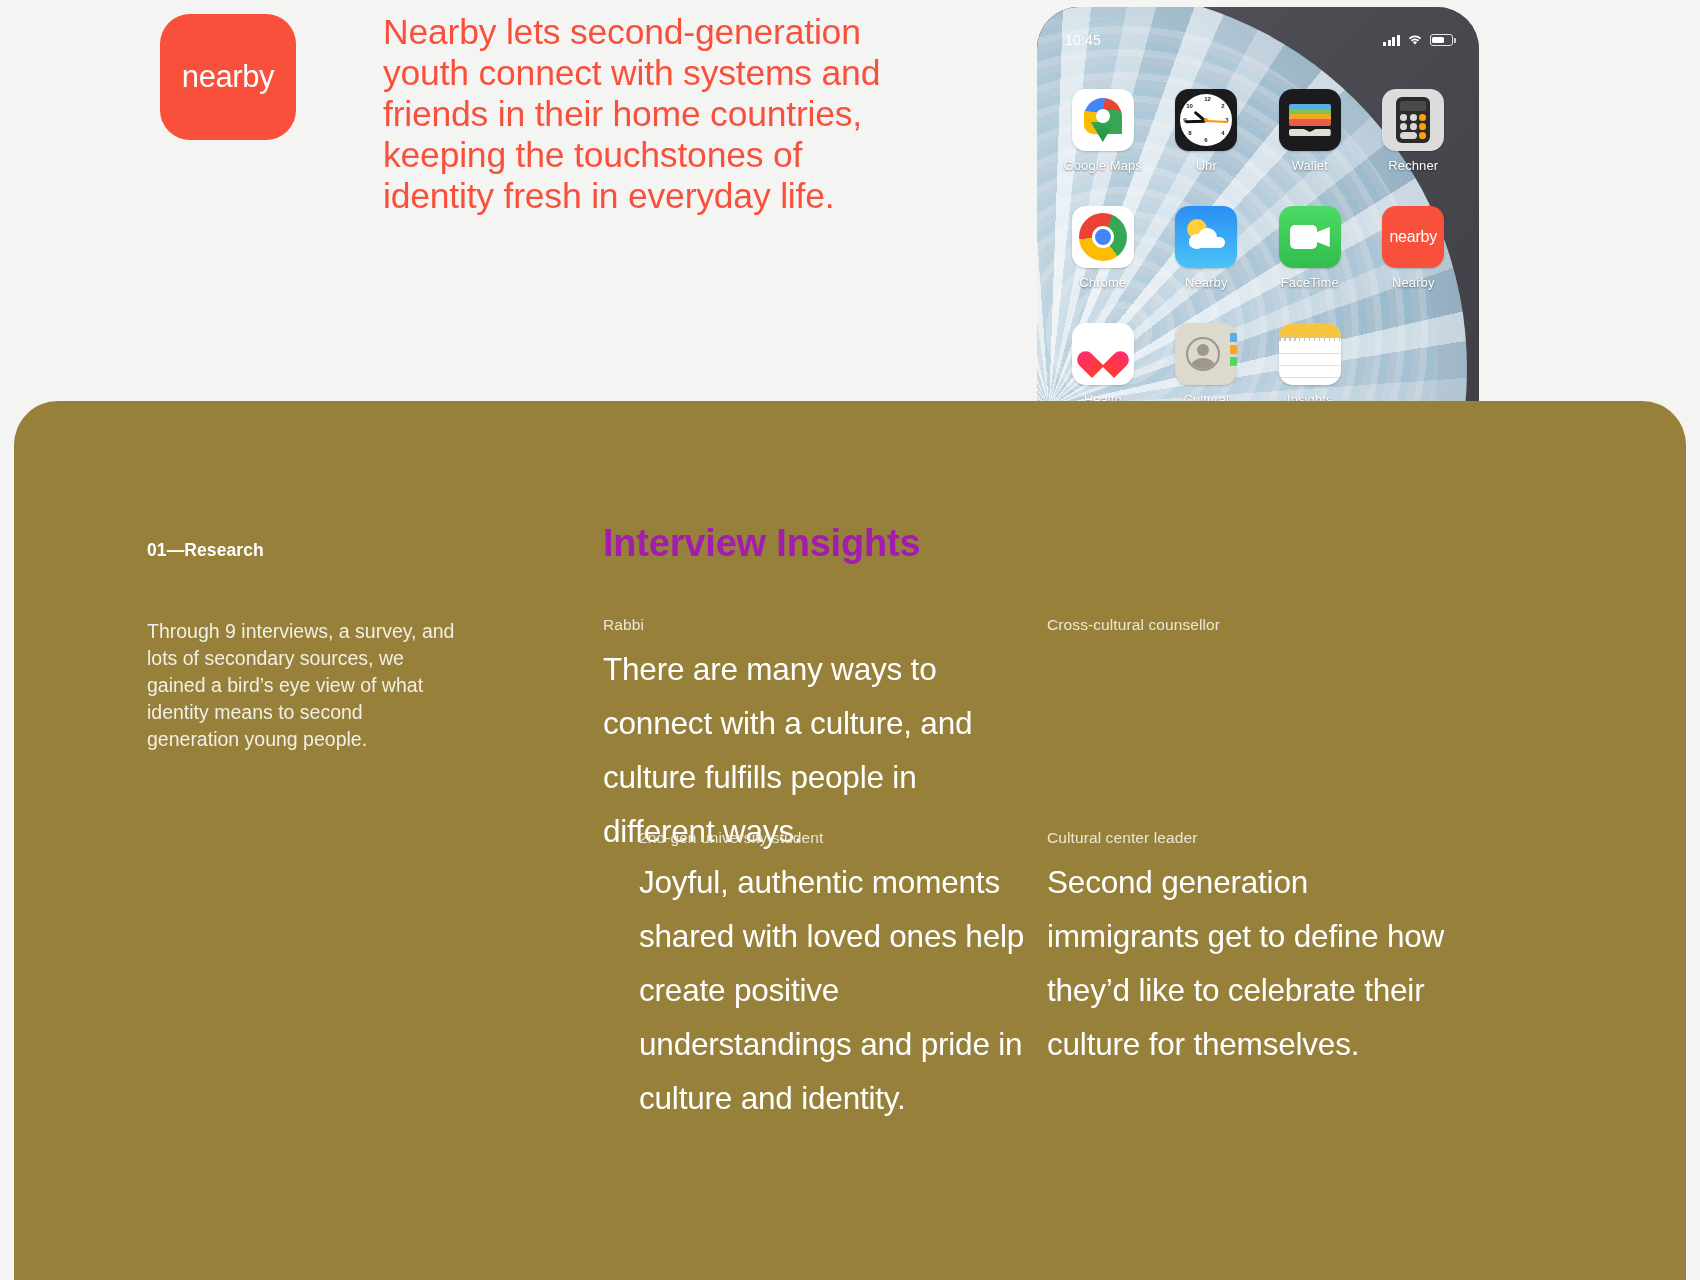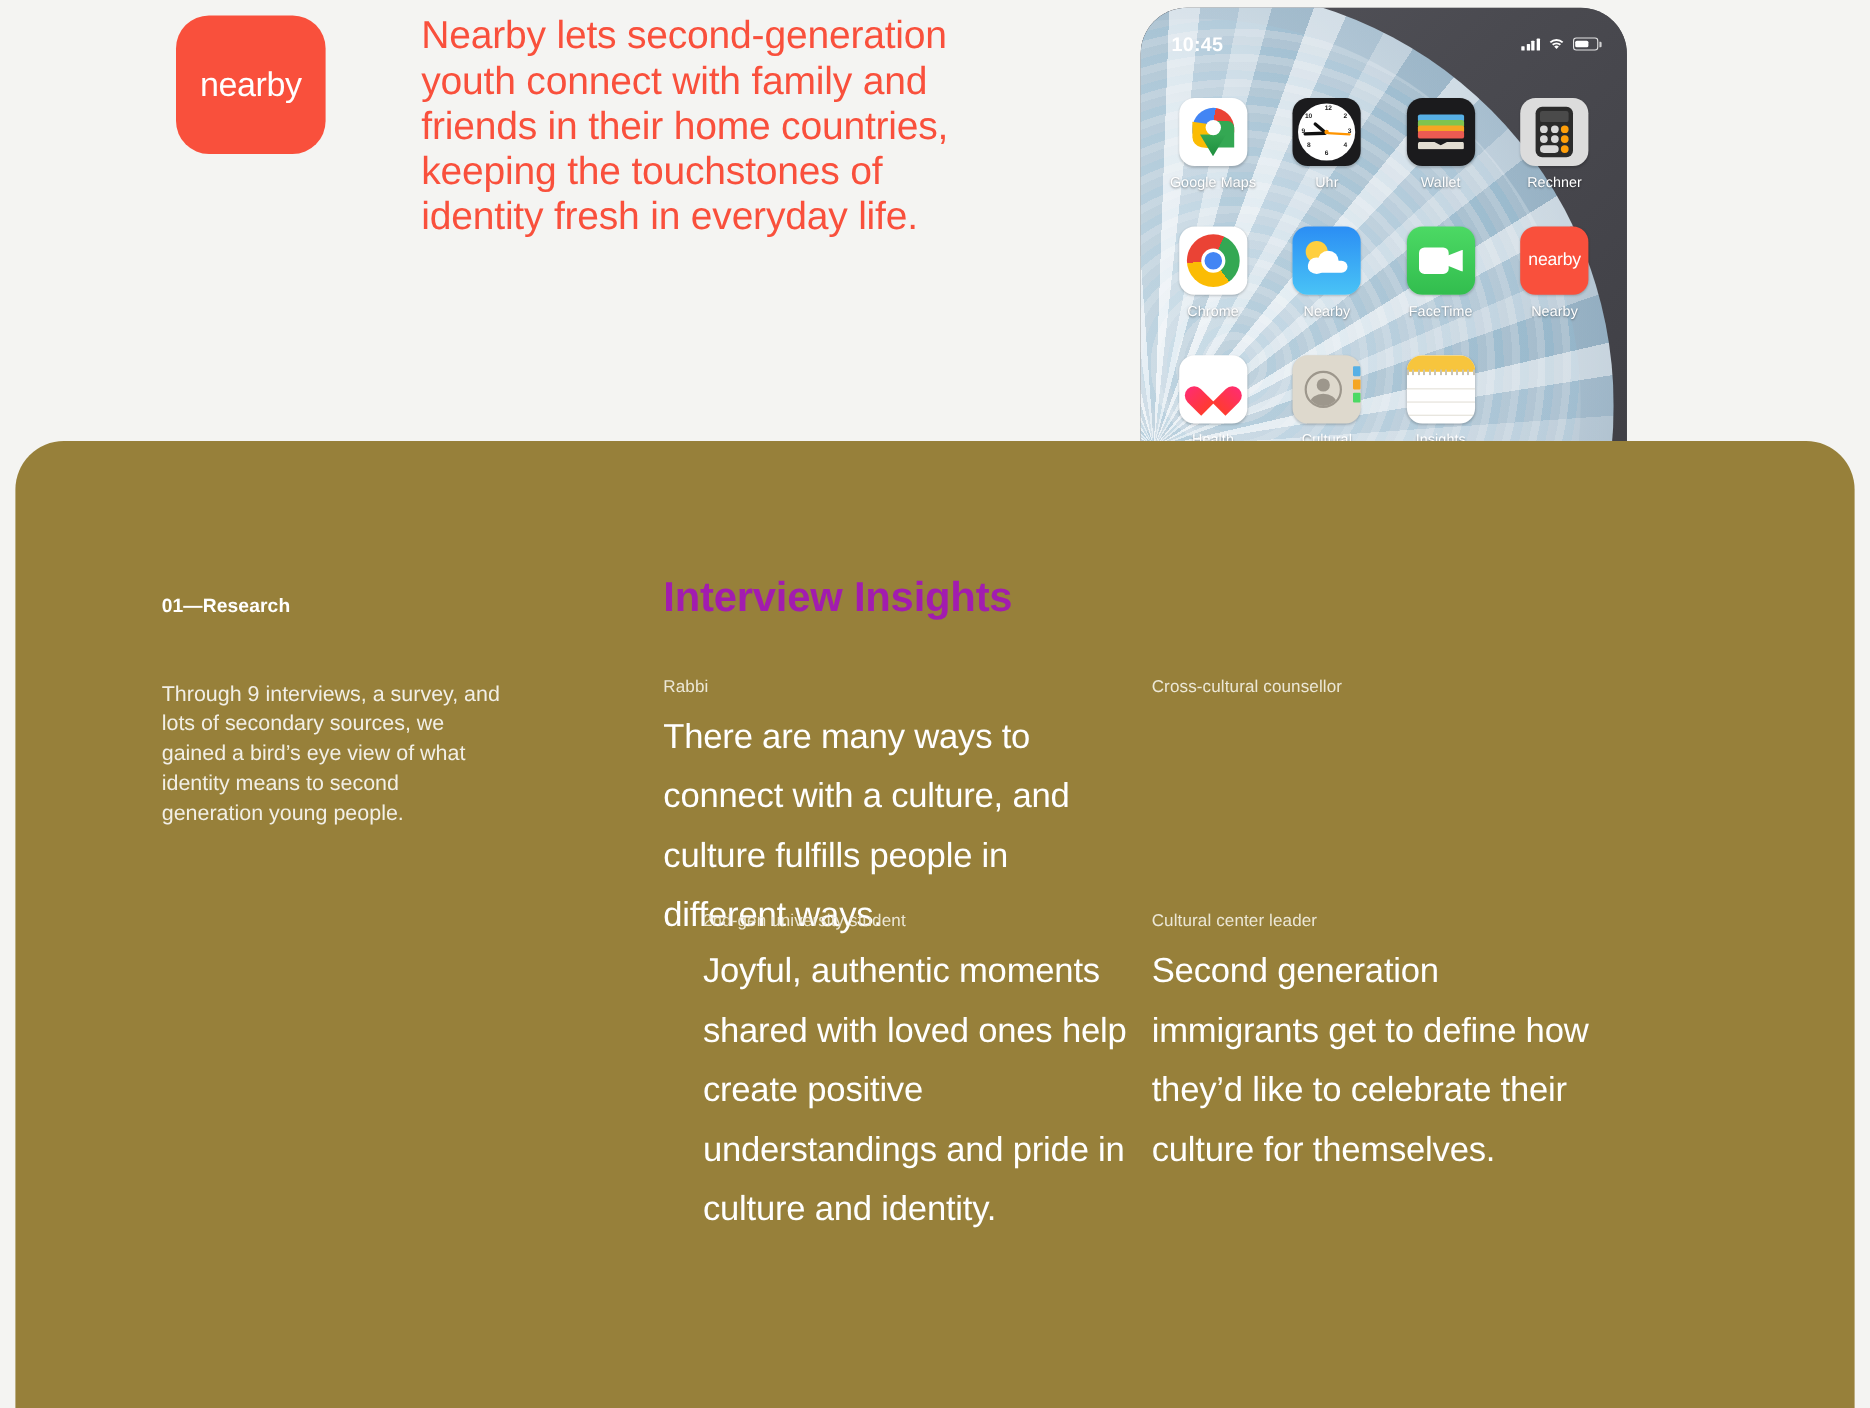--- a/index.html
+++ b/index.html
@@ -76,21 +76,21 @@
         rgba(255,255,255,.10) 15px 23px);
     mix-blend-mode:overlay;
   }
 
   
   #status-bar{
     position:absolute; left:0; right:0; top:20px; height:26px;
     display:flex; align-items:center; justify-content:space-between;
     padding:0 26px 0 28px; color:#fff;
   }
-  #status-time{ font-size:18px; font-weight:700; letter-spacing:.2px; }
+  #status-time{ font-size:14px; font-weight:400; letter-spacing:.2px; }
   #status-right{ display:flex; align-items:center; gap:7px; }
   .sig-bars{ display:flex; align-items:flex-end; gap:1.6px; height:11px; }
   .sig-bars i{ display:block; width:3px; background:#fff; border-radius:.6px; }
   .sig-bars i:nth-child(1){height:4px;} .sig-bars i:nth-child(2){height:6px;}
   .sig-bars i:nth-child(3){height:8.5px;} .sig-bars i:nth-child(4){height:11px;}
   .batt{ width:23px; height:11.5px; border:1.6px solid rgba(255,255,255,.85);
          border-radius:3px; position:relative; }
   .batt::after{ content:""; position:absolute; right:-4px; top:3px; width:2px; height:5px;
          background:rgba(255,255,255,.75); border-radius:0 1px 1px 0; }
   .batt i{ position:absolute; left:1.4px; top:1.4px; bottom:1.4px; width:55%; background:#fff; border-radius:1.5px; }
@@ -234,21 +234,21 @@
 </style>
 </head>
 <body>
 
 <div id="top-band"></div>
 
 <div id="app-logo">
   <span class="logo-word">nearby</span>
 </div>
 
-<p id="headline">Nearby lets second-generation youth connect with family and friends in their home countries, keeping the touchstones of identity fresh in everyday life.</p>
+<p id="headline">Nearby lets second-generation youth connect with systems and friends in their home countries, keeping the touchstones of identity fresh in everyday life.</p>
 
 <div id="phone">
   <div id="wallpaper">
     <div id="planet"></div>
     <div id="planet-swirl"></div>
   </div>
 
   <div id="status-bar">
     <span id="status-time">10:45</span>
     <span id="status-right">

